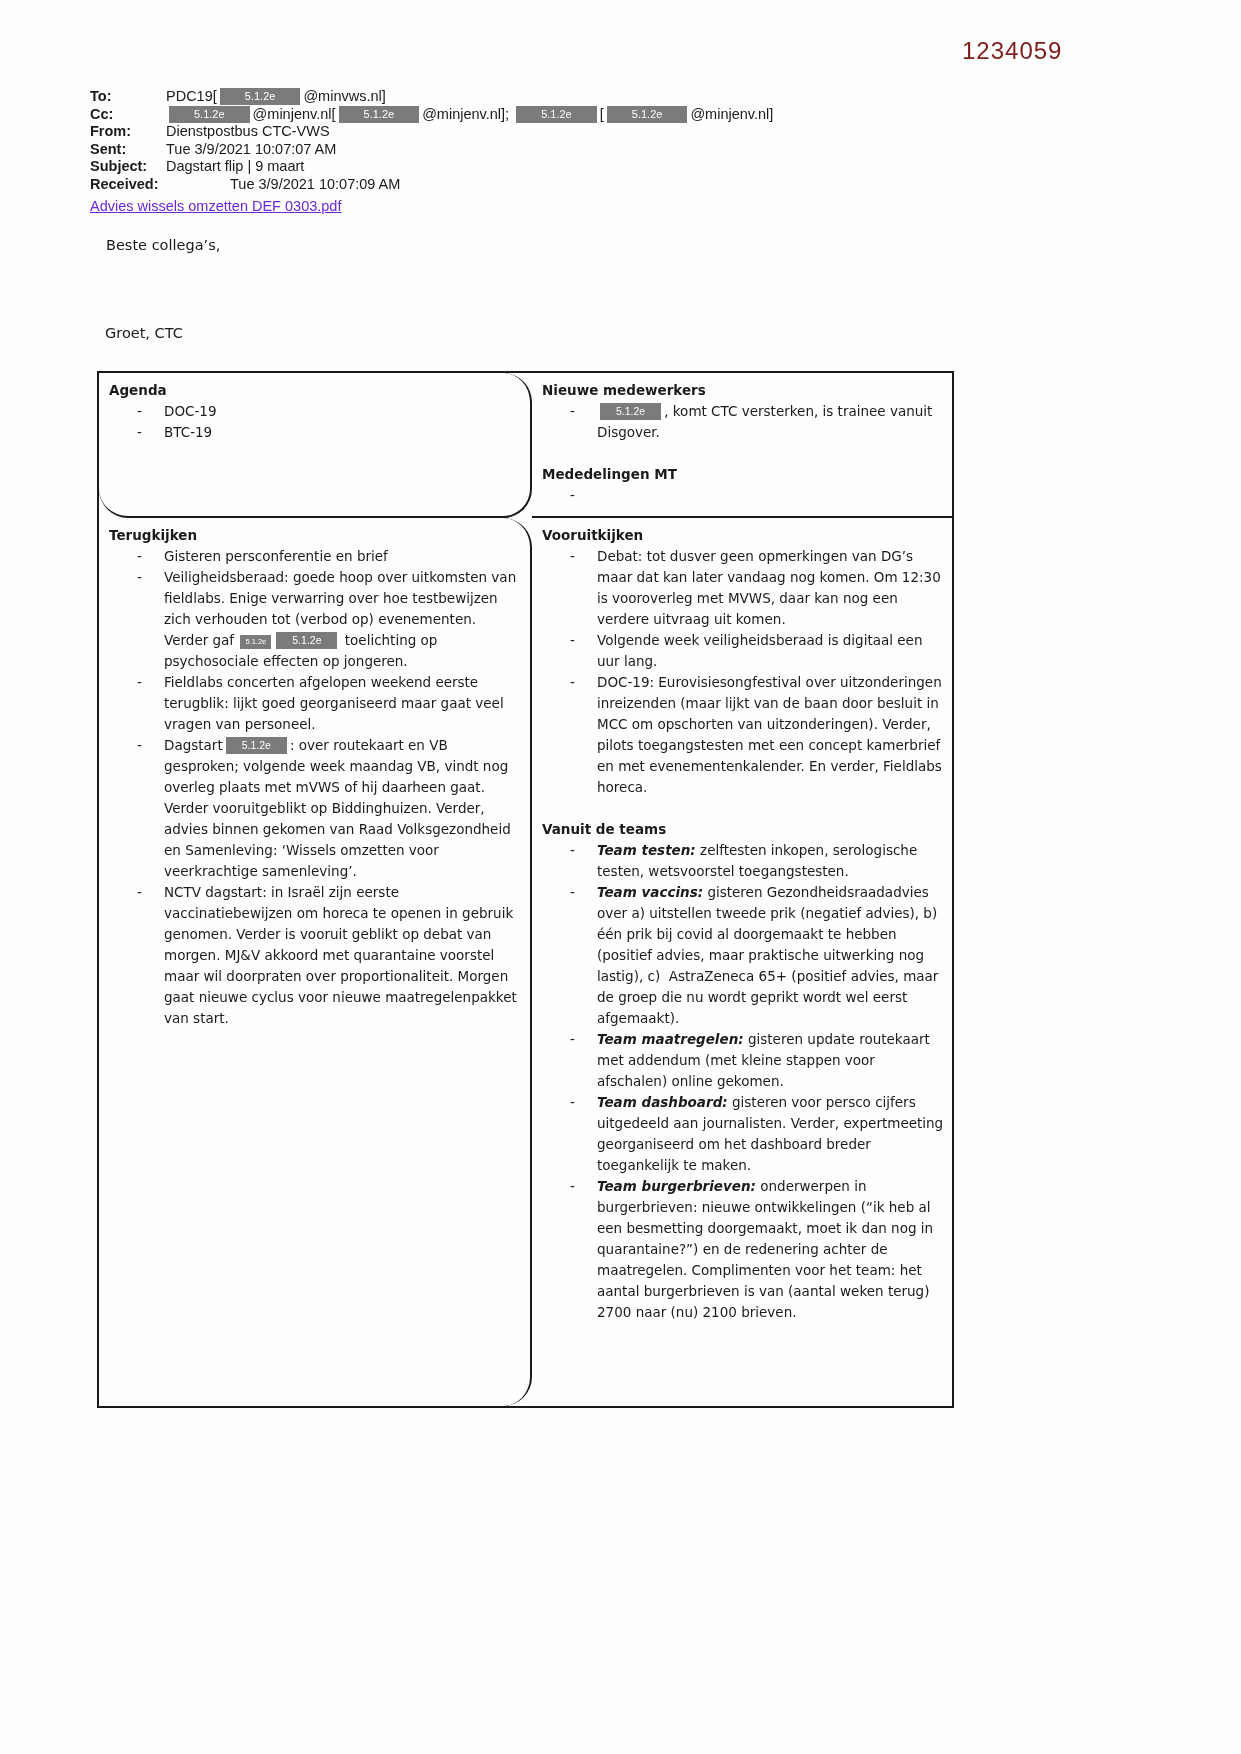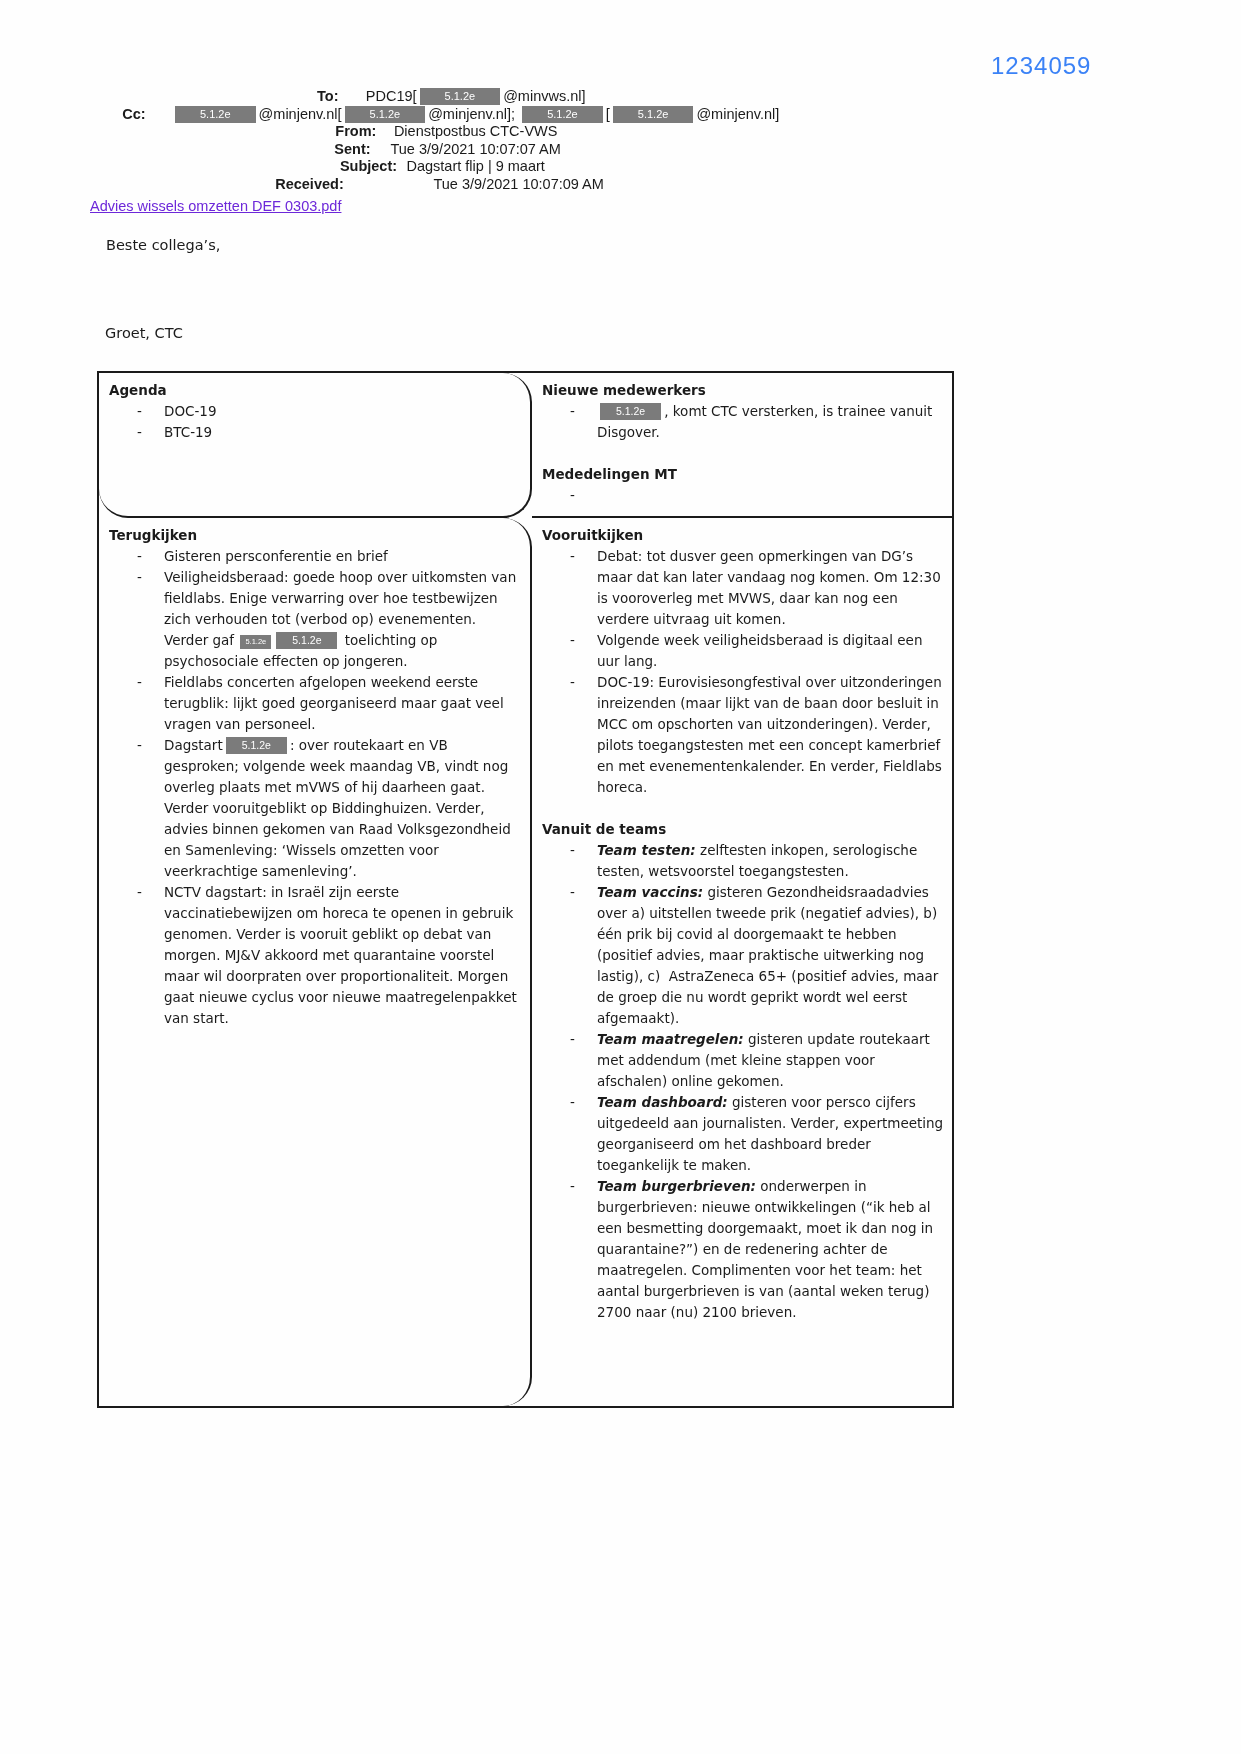--- a/index.html
+++ b/index.html
@@ -2,31 +2,31 @@
 <html><head>
 <meta charset="utf-8">
 <style>
   html,body { margin:0; padding:0; background:#ffffff; }
   .page {
     position:relative; width:1241px; height:1754px; background:#fefefe;
     font-family:"DejaVu Sans", sans-serif; color:#1b1b1b;
     overflow:hidden;
   }
   .doc-number {
-    position:absolute; left:962px; top:52px;
+    position:absolute; left:962px; top:37px;
     font-family:"Liberation Sans", sans-serif;
-    font-size:24px; letter-spacing:1px; color:#3b82f6;margin-left:29px;
+    font-size:24px; letter-spacing:1px; color:#7f1d1d;
   }
   .header {
-    position:absolute; left:96px; top:88px;
-    font-family:"Liberation Sans", sans-serif; font-size:14.5px;text-align:center;
+    position:absolute; left:90px; top:88px;
+    font-family:"Liberation Sans", sans-serif; font-size:14.5px;
   }
   .hrow { line-height:17.5px; white-space:nowrap; }
   .hlabel { display:inline-block; width:76px; font-weight:bold; }
-  .hvalue.indent { margin-left:86px; }
+  .hvalue.indent { margin-left:64px; }
   .attachment {
     position:absolute; left:90px; top:198px;
     font-family:"Liberation Sans", sans-serif; font-size:14.5px;
     color:#6d28d9; text-decoration:underline; cursor:pointer;
   }
   .greeting { position:absolute; left:97px; top:228px; font-size:14.5px; margin:9px; }
   .paragraph { position:absolute; left:97px; top:262px; width:1078px; font-size:14.5px; line-height:20px; margin:0; }
   .signoff { position:absolute; left:97px; top:317px; font-size:14.5px; margin:8px; }
 
   .flip-table {

